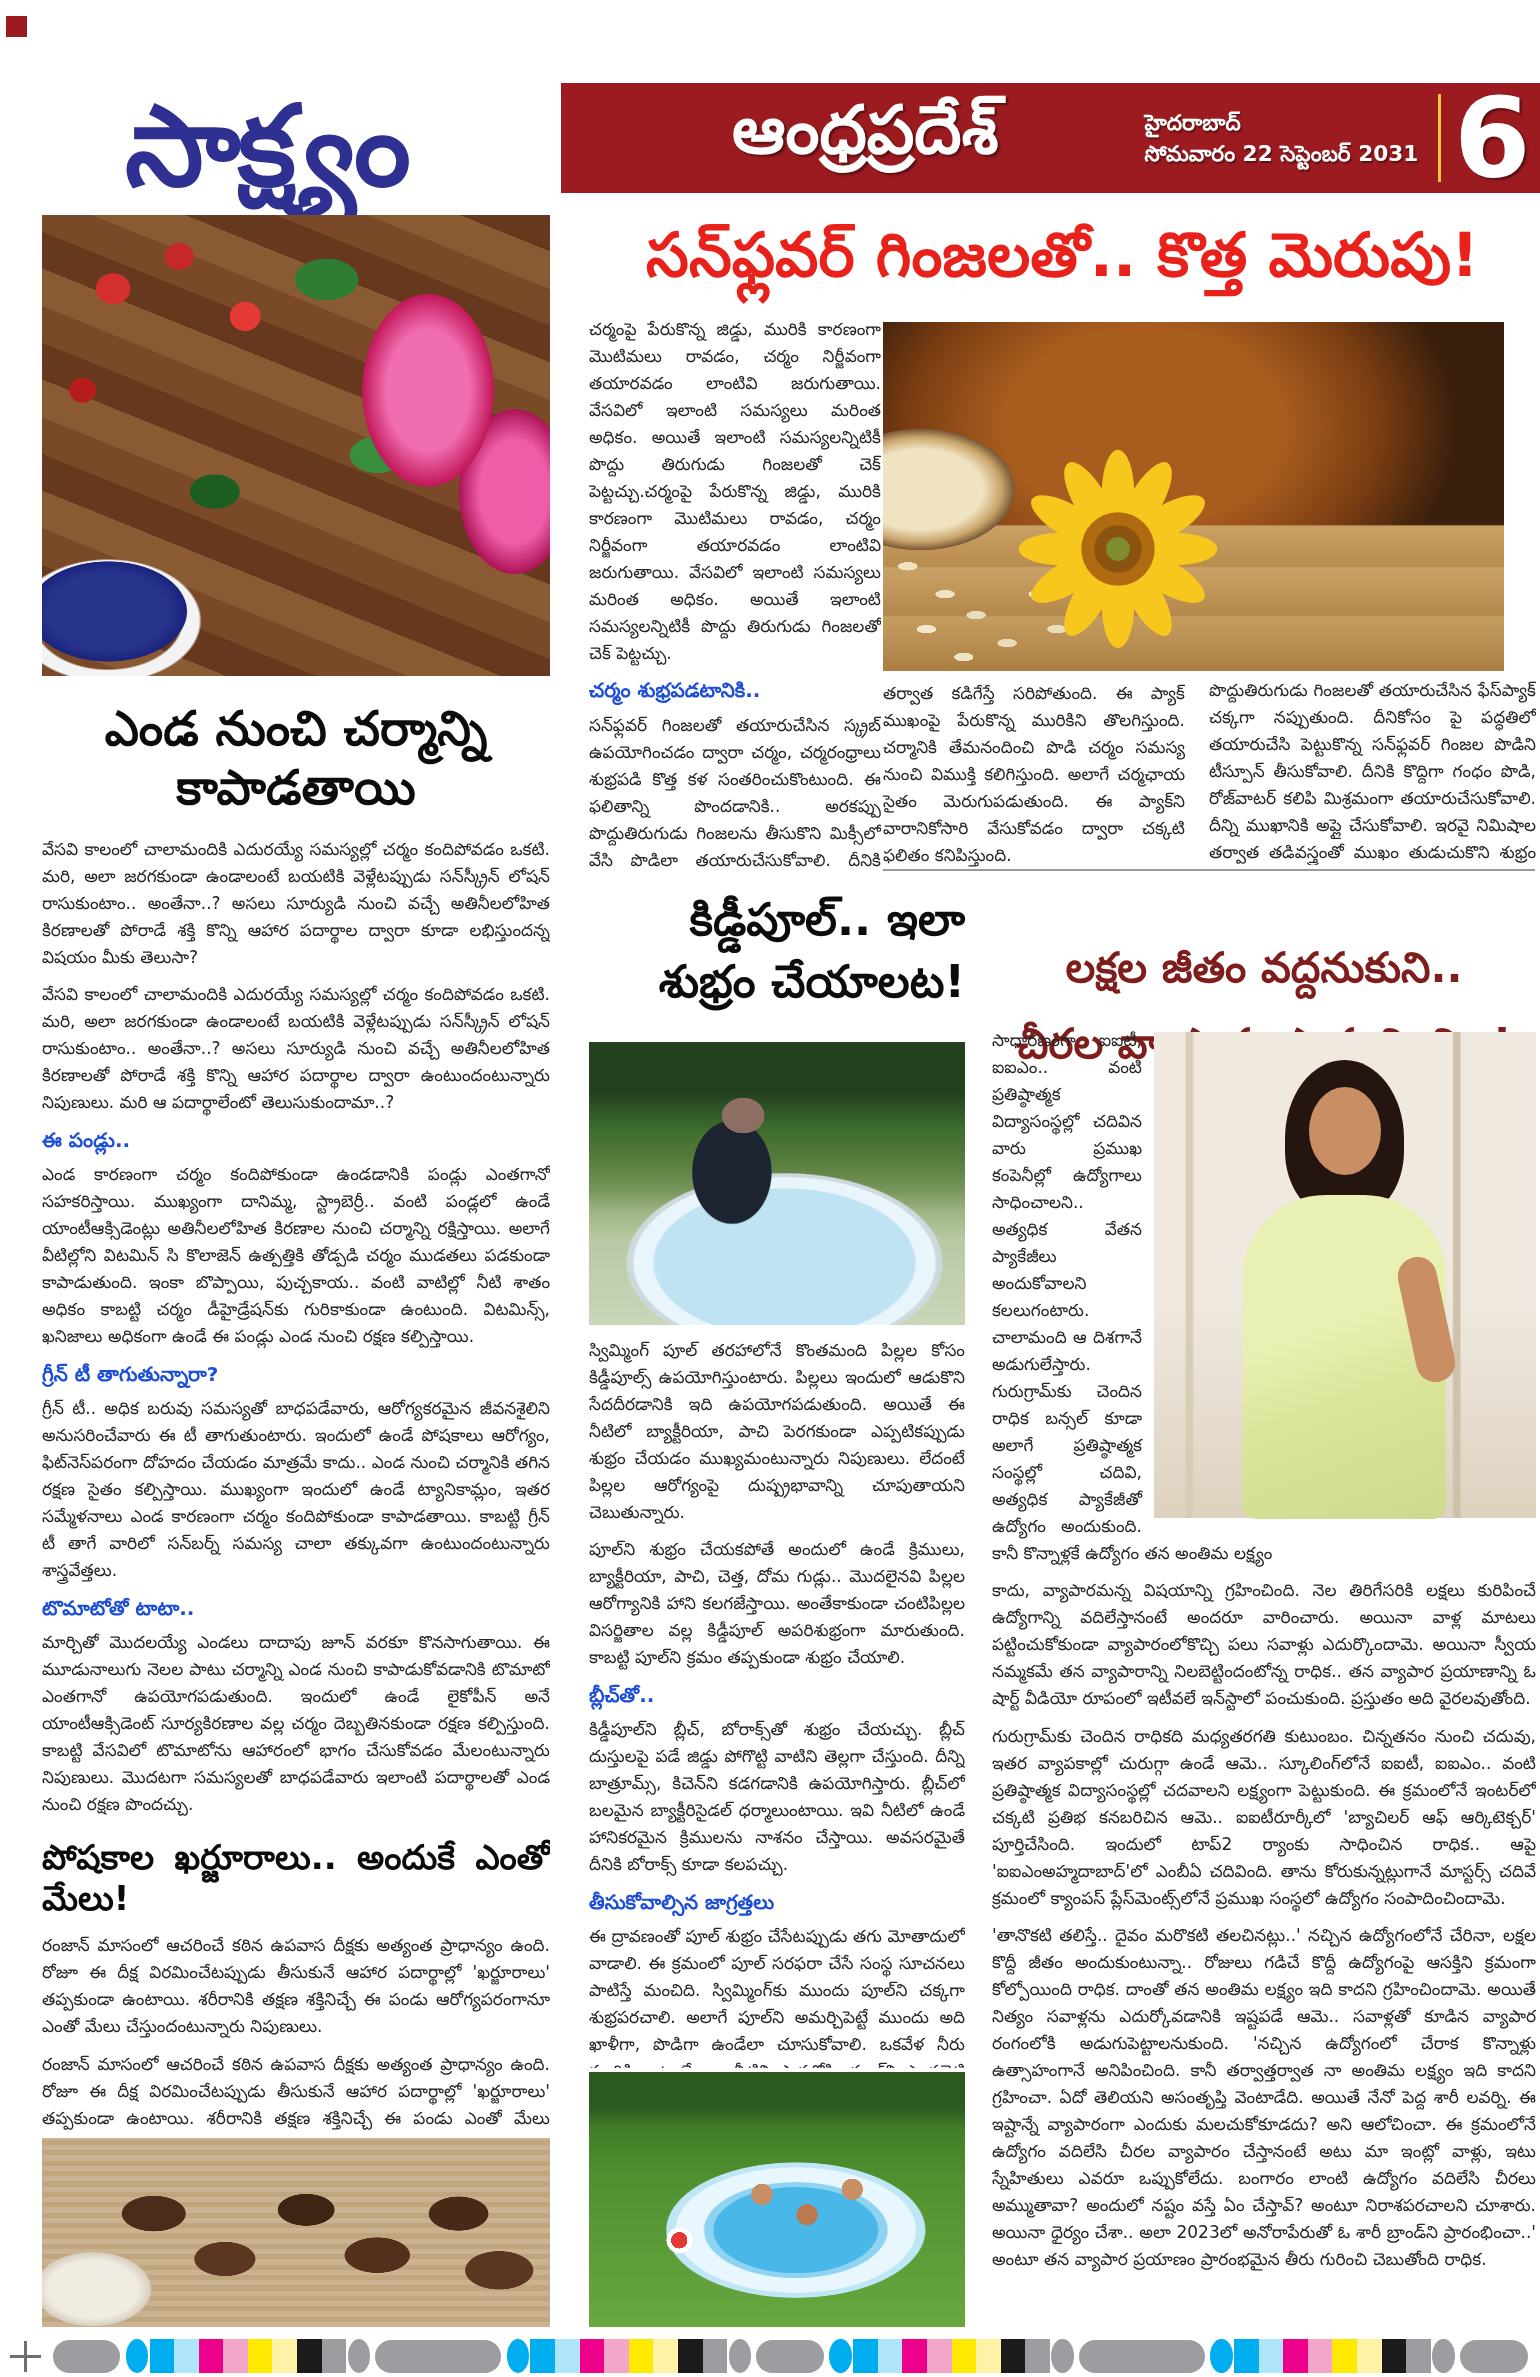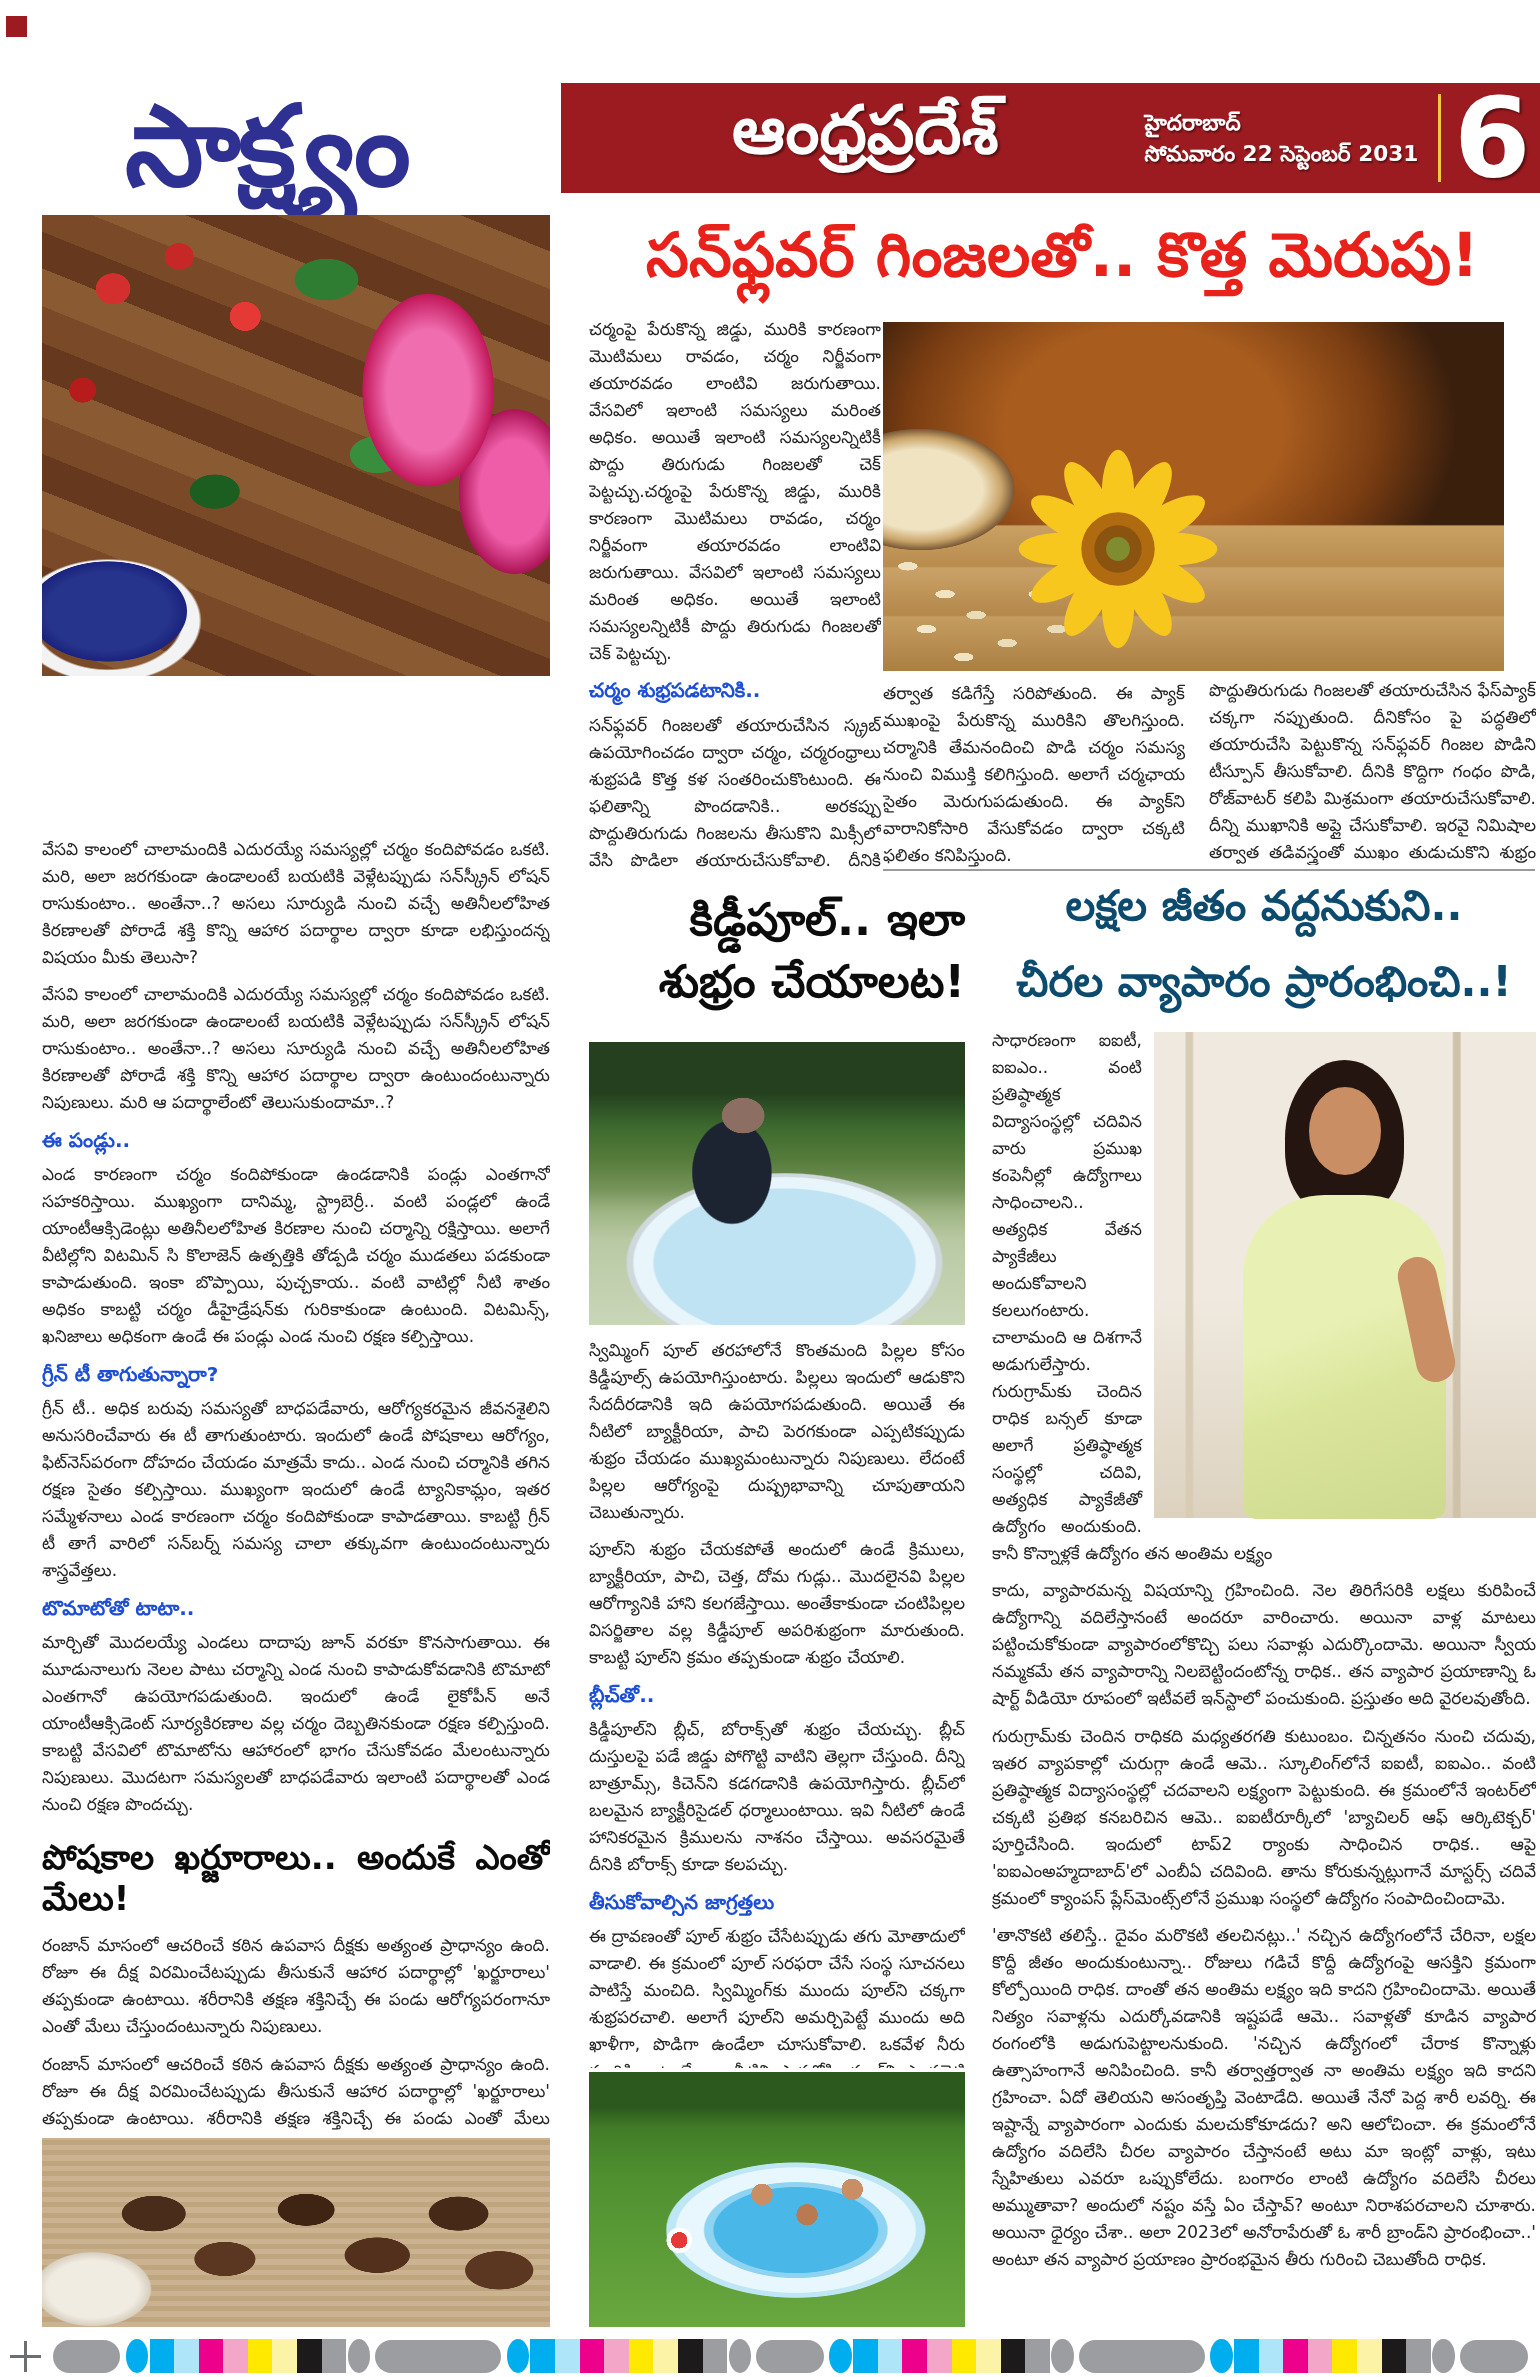--- a/index.html
+++ b/index.html
@@ -93,22 +93,22 @@
   .photo-pool2{left:589px;top:2072px;width:376px;height:255px;
     background:
       radial-gradient(18px 18px at 24% 66%, #e53935 0 45%, #fff 46% 70%, transparent 72%),
       radial-gradient(15px 15px at 46% 48%, #c98e63 70%, transparent 72%),
       radial-gradient(15px 15px at 58% 56%, #b97a50 70%, transparent 72%),
       radial-gradient(15px 15px at 70% 46%, #c98e63 70%, transparent 72%),
       radial-gradient(157px 82px at 55% 62%, #49b8e8 0 52%, #8ed4f2 53% 58%, #e8f7fd 59% 76%, #bfe6f5 77% 82%, transparent 83%),
       linear-gradient(180deg, #2c5a1e 0 14%, #417c28 22%, #4f8f2f 40%, #69a83f 100%);}
 
   
-  .saree-headline{position:absolute;left:992px;top:868px;width:544px;text-align:center;
-    font-size:42px;font-weight:800;color:#0c4a6e;line-height:1.8;}
+  .saree-headline{position:absolute;left:992px;top:930px;width:544px;text-align:center;
+    font-size:42px;font-weight:800;color:#7f1d1d;line-height:1.8;}
   .saree-body{left:992px;top:1027px;width:544px;height:1315px;}
   .photo-woman{float:right;width:382px;height:486px;margin:4.5px 0 10.4px 12px;position:relative;
     background:
       linear-gradient(90deg, transparent 0 78%, #cfc2ab 78.5% 80%, transparent 80.5%),
       linear-gradient(90deg, transparent 0 8%, #d8ccb6 8.5% 10%, transparent 10.5%),
       linear-gradient(180deg, #efe9df 0 55%, #ddd2bf 100%);}
   .w-hair{position:absolute;left:131px;top:28px;width:119px;height:157px;border-radius:50% 50% 42% 42%;background:#241510;}
   .w-face{position:absolute;left:155px;top:55px;width:72px;height:88px;border-radius:50%;background:#c98e63;}
   .w-saree{position:absolute;left:89px;top:163px;width:203px;height:324px;border-radius:82px 82px 13.4px 13.4px;
     background:linear-gradient(160deg,#e9f0b4 0 40%,#dbe69c 60%,#cdd98f 100%);}
@@ -140,20 +140,24 @@
     <div class="banner-dateblock">
       <div>హైదరాబాద్</div>
       <div>సోమవారం 22 సెప్టెంబర్ 2031</div>
     </div>
     <div class="banner-divider"></div>
     <div class="banner-pagenum">6</div>
   </div>
 
   <div class="photo photo-smoothie"></div>
 
+  <div class="left-headline">
+    <div>ఎండ నుంచి చర్మాన్ని</div>
+    <div>కాపాడతాయి</div>
+  </div>
 
   <div class="col-box left-body body-text">
     <p>వేసవి కాలంలో చాలామందికి ఎదురయ్యే సమస్యల్లో చర్మం కందిపోవడం ఒకటి. మరి, అలా జరగకుండా ఉండాలంటే బయటికి వెళ్లేటప్పుడు సన్‌స్క్రీన్ లోషన్ రాసుకుంటాం.. అంతేనా..? అసలు సూర్యుడి నుంచి వచ్చే అతినీలలోహిత కిరణాలతో పోరాడే శక్తి కొన్ని ఆహార పదార్థాల ద్వారా కూడా లభిస్తుందన్న విషయం మీకు తెలుసా?</p>
     <p>వేసవి కాలంలో చాలామందికి ఎదురయ్యే సమస్యల్లో చర్మం కందిపోవడం ఒకటి. మరి, అలా జరగకుండా ఉండాలంటే బయటికి వెళ్లేటప్పుడు సన్‌స్క్రీన్ లోషన్ రాసుకుంటాం.. అంతేనా..? అసలు సూర్యుడి నుంచి వచ్చే అతినీలలోహిత కిరణాలతో పోరాడే శక్తి కొన్ని ఆహార పదార్థాల ద్వారా ఉంటుందంటున్నారు నిపుణులు. మరి ఆ పదార్థాలేంటో తెలుసుకుందామా..?</p>
     <div class="subhead">ఈ పండ్లు..</div>
     <p>ఎండ కారణంగా చర్మం కందిపోకుండా ఉండడానికి పండ్లు ఎంతగానో సహకరిస్తాయి. ముఖ్యంగా దానిమ్మ, స్ట్రాబెర్రీ.. వంటి పండ్లలో ఉండే యాంటీఆక్సిడెంట్లు అతినీలలోహిత కిరణాల నుంచి చర్మాన్ని రక్షిస్తాయి. అలాగే వీటిల్లోని విటమిన్ సి కొలాజెన్ ఉత్పత్తికి తోడ్పడి చర్మం ముడతలు పడకుండా కాపాడుతుంది. ఇంకా బొప్పాయి, పుచ్చకాయ.. వంటి వాటిల్లో నీటి శాతం అధికం కాబట్టి చర్మం డీహైడ్రేషన్‌కు గురికాకుండా ఉంటుంది. విటమిన్స్, ఖనిజాలు అధికంగా ఉండే ఈ పండ్లు ఎండ నుంచి రక్షణ కల్పిస్తాయి.</p>
     <div class="subhead">గ్రీన్ టీ తాగుతున్నారా?</div>
     <p>గ్రీన్ టీ.. అధిక బరువు సమస్యతో బాధపడేవారు, ఆరోగ్యకరమైన జీవనశైలిని అనుసరించేవారు ఈ టీ తాగుతుంటారు. ఇందులో ఉండే పోషకాలు ఆరోగ్యం, ఫిట్‌నెస్‌పరంగా దోహదం చేయడం మాత్రమే కాదు.. ఎండ నుంచి చర్మానికి తగిన రక్షణ సైతం కల్పిస్తాయి. ముఖ్యంగా ఇందులో ఉండే ట్యానికామ్లం, ఇతర సమ్మేళనాలు ఎండ కారణంగా చర్మం కందిపోకుండా కాపాడతాయి. కాబట్టి గ్రీన్ టీ తాగే వారిలో సన్‌బర్న్ సమస్య చాలా తక్కువగా ఉంటుందంటున్నారు శాస్త్రవేత్తలు.</p>
     <div class="subhead">టొమాటోతో టాటా..</div>
     <p>మార్చితో మొదలయ్యే ఎండలు దాదాపు జూన్ వరకూ కొనసాగుతాయి. ఈ మూడునాలుగు నెలల పాటు చర్మాన్ని ఎండ నుంచి కాపాడుకోవడానికి టొమాటో ఎంతగానో ఉపయోగపడుతుంది. ఇందులో ఉండే లైకోపీన్ అనే యాంటీఆక్సిడెంట్ సూర్యకిరణాల వల్ల చర్మం దెబ్బతినకుండా రక్షణ కల్పిస్తుంది. కాబట్టి వేసవిలో టొమాటోను ఆహారంలో భాగం చేసుకోవడం మేలంటున్నారు నిపుణులు. మొదటగా సమస్యలతో బాధపడేవారు ఇలాంటి పదార్థాలతో ఎండ నుంచి రక్షణ పొందచ్చు.</p>

